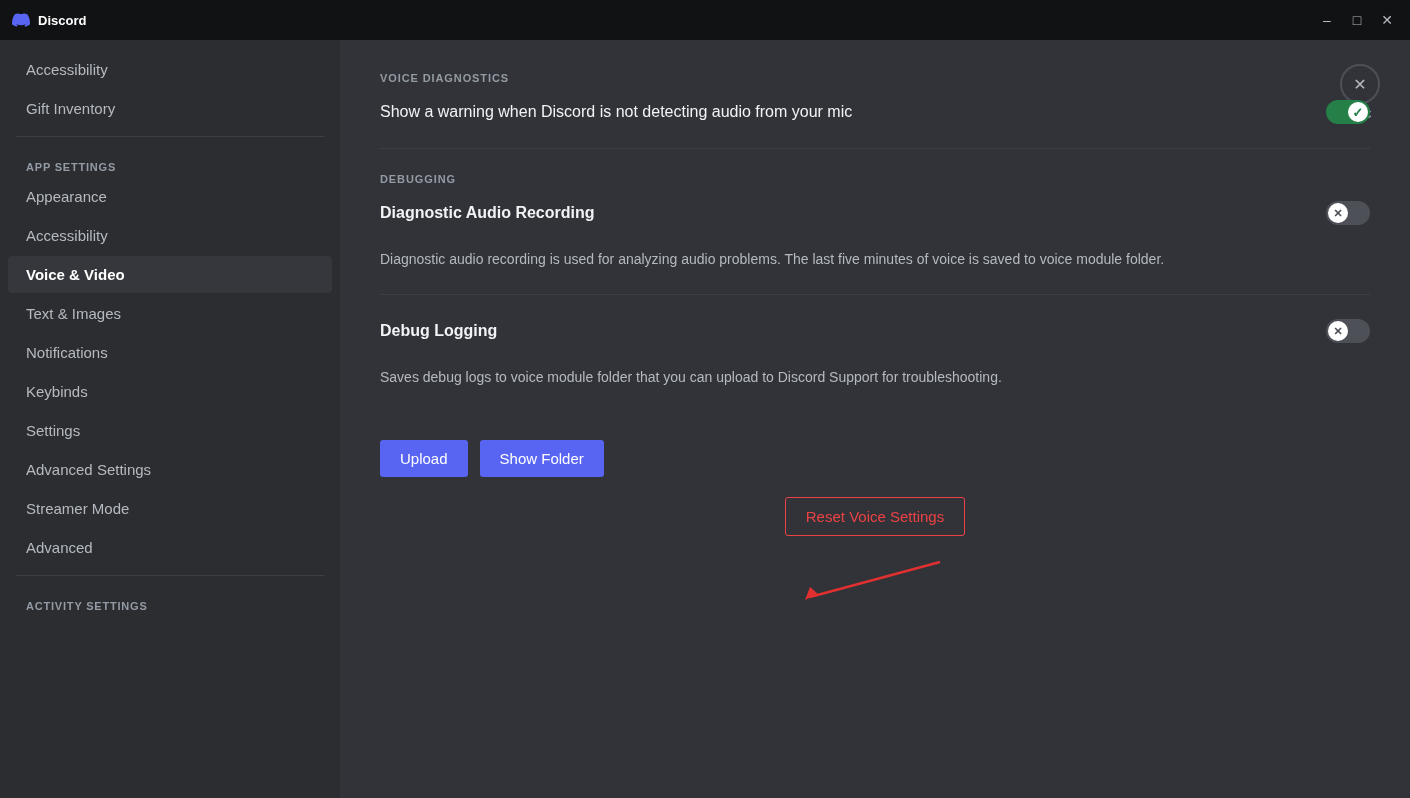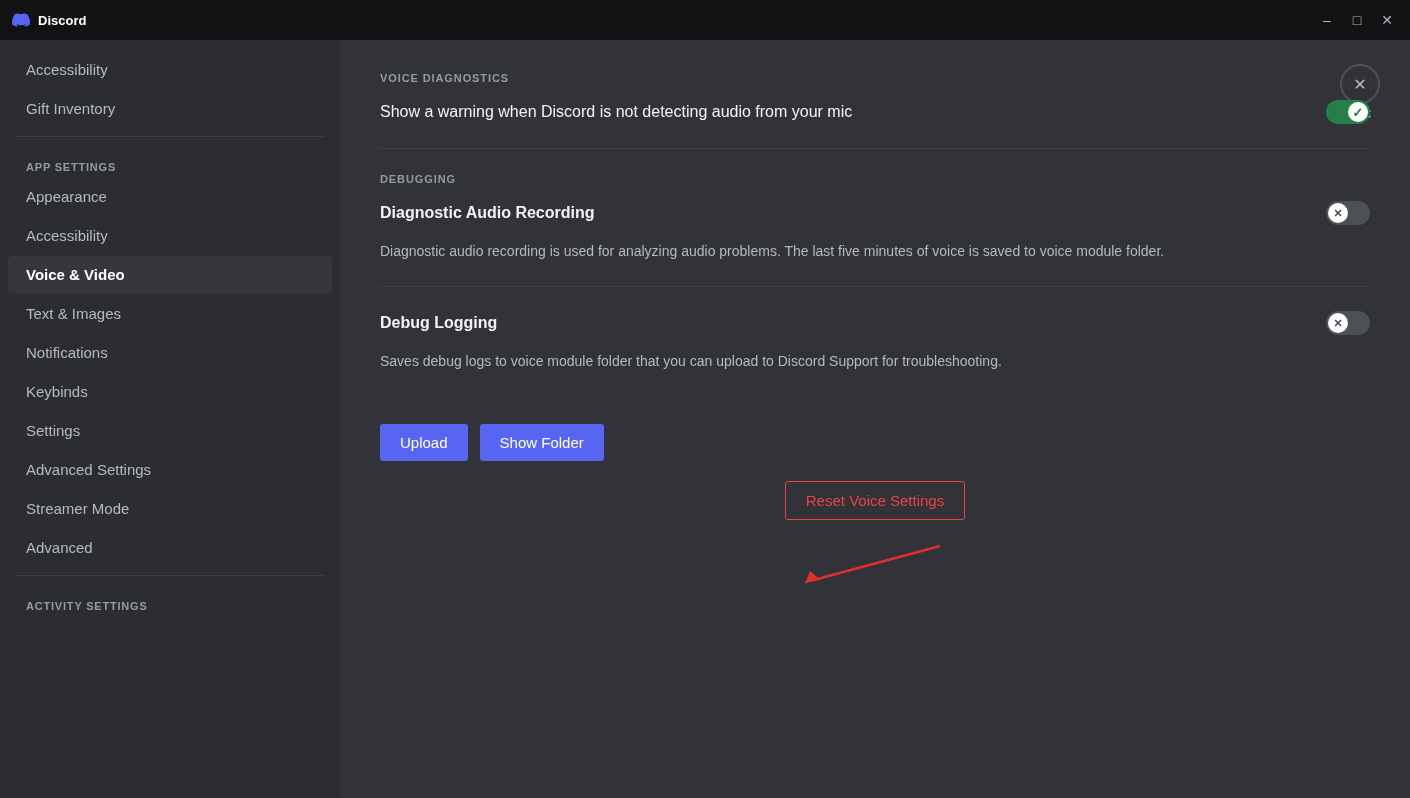--- a/index.html
+++ b/index.html
@@ -220,21 +220,21 @@
       font-size: 13px;
       color: #248046;
       font-weight: 700;
     }
 
     
     .description {
       color: #b5bac1;
       font-size: 14px;
       line-height: 1.5;
-      margin-top: 16px;
+      margin-top: 24px;
     }
 
     
     .btn-row {
       display: flex;
       gap: 12px;
       margin-top: 16px;
     }
     .btn-primary {
       background: #5865f2;

